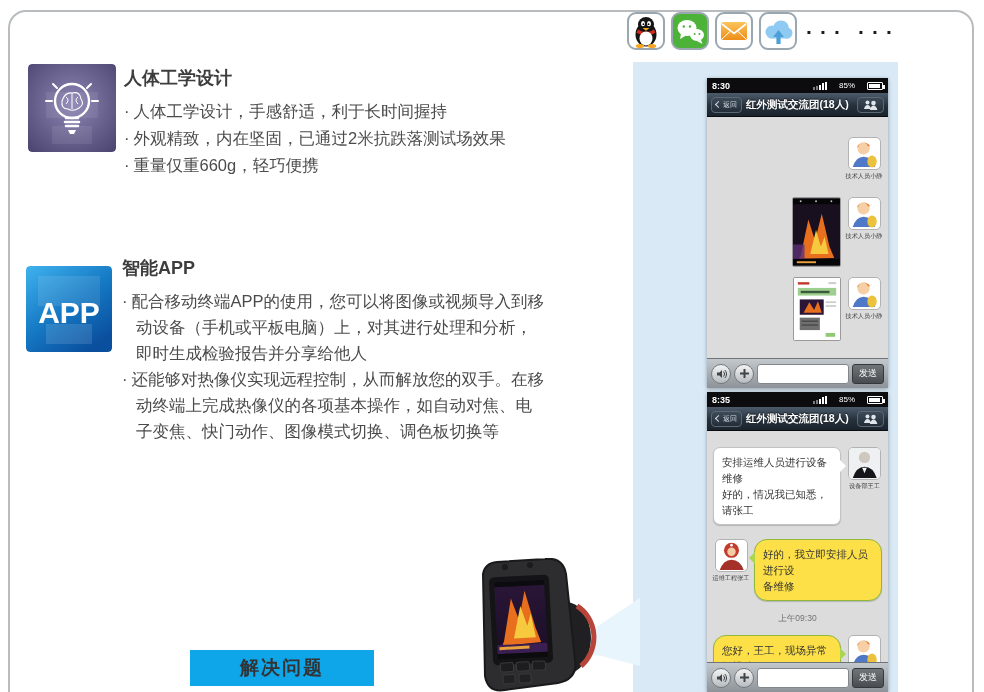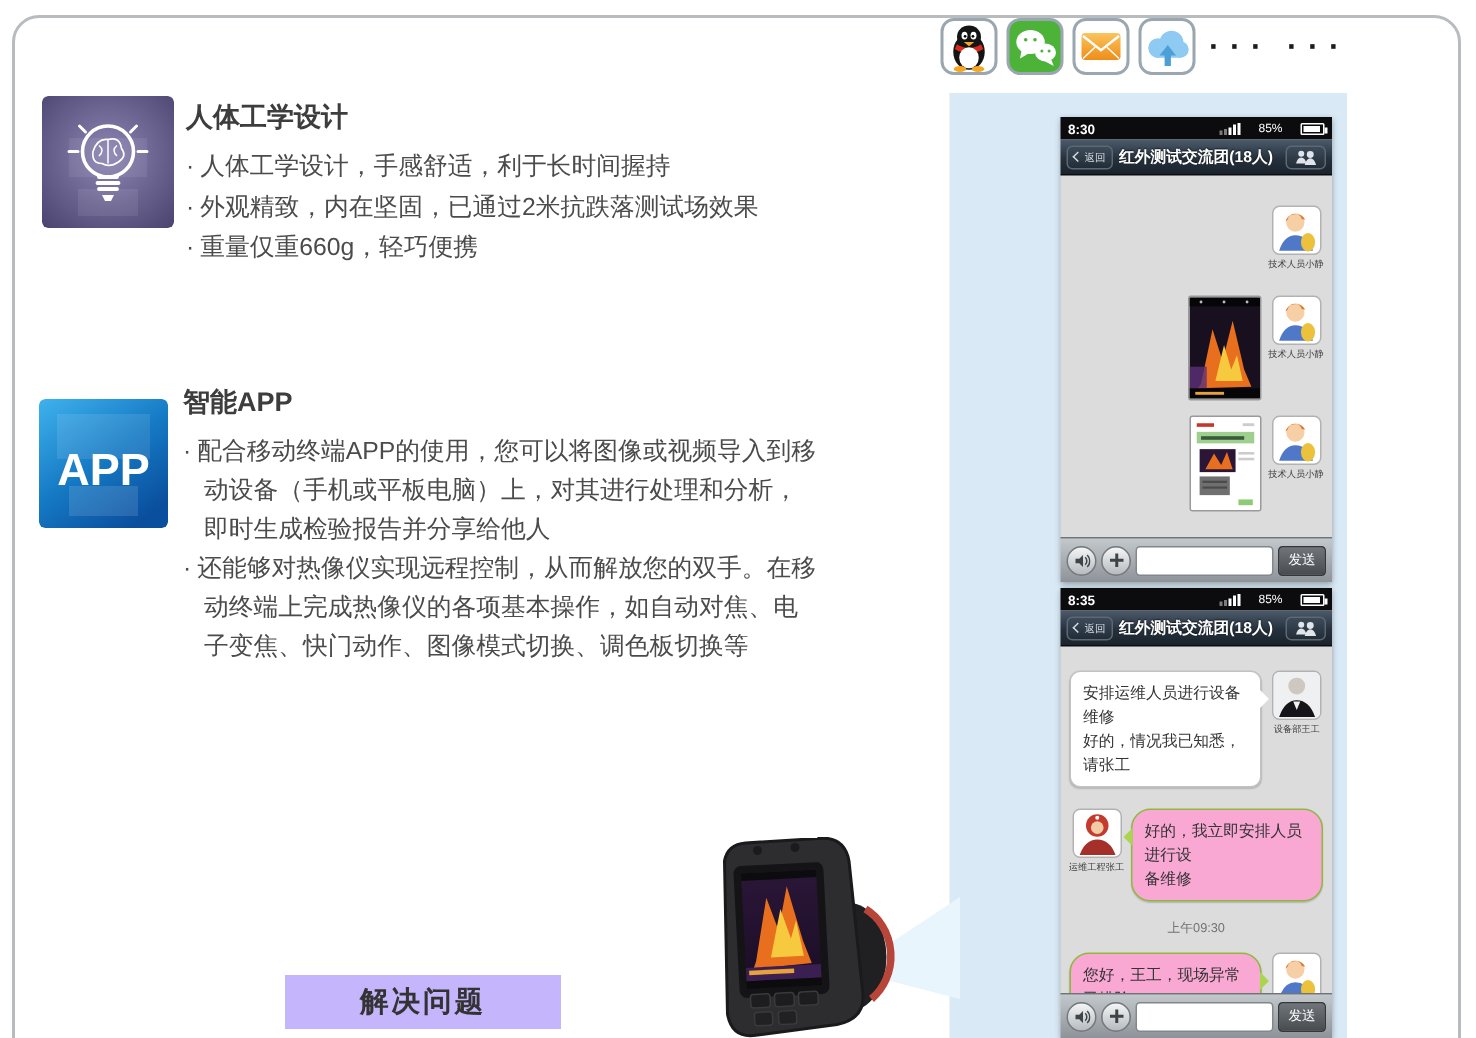--- a/index.html
+++ b/index.html
@@ -21,21 +21,21 @@
   .feat-icon { position:absolute; border-radius:4px; overflow:hidden; }
   .sec-title { position:absolute; font-size:18px; font-weight:bold; color:#3d3d3d; }
   .bullets { position:absolute; list-style:none; font-size:16.5px; color:#4b4b4b;
     line-height:27px; }
   .bullets li { padding-left:14px; text-indent:-14px; }
   .bullets li::before { content:"·"; margin-right:4px; color:#4b4b4b; }
   .bullets.para { line-height:26px; }
 
   
   .solve { position:absolute; left:190px; top:650px; width:184px; height:36px;
-    background:#c4b5fd; display:flex; align-items:center; justify-content:center;
+    background:#0ea5e9; display:flex; align-items:center; justify-content:center;
     font-size:19px; font-weight:bold; color:#333; letter-spacing:2px; }
 
   
   .panel { position:absolute; left:633px; top:62px; width:265px; height:630px;
     background:#d9eaf6; z-index:1; }
   .beam { position:absolute; left:566px; top:598px; width:74px; height:68px;
     background:#e9f5fc; clip-path:polygon(0 72%, 100% 0%, 100% 100%); z-index:2; }
   .camera { position:absolute; left:445px; top:558px; width:152px; height:134px; z-index:3; }
 
   
@@ -70,21 +70,21 @@
   .p-chat { flex:1 1 auto; overflow:hidden; padding:0 6px; }
   .msg-row { display:flex; gap:5px; align-items:flex-start; }
   .msg-row.right { justify-content:flex-end; }
   .msg-row.left { justify-content:flex-start; }
 
   .bub { position:relative; background:#fff; border:1px solid #c2c2c2; border-radius:7px;
     padding:6px 8px; font-size:10.5px; line-height:16px; color:#333; max-width:128px;
     box-shadow:0 1px 1px rgba(0,0,0,.18); }
   .bub.tail-r::after { content:""; position:absolute; right:-6px; top:12px;
     border:6px solid transparent; border-right:0; border-left:6px solid #fff; }
-  .bub.green { background:#f9a8d4; border-color:#90b93c;border-radius:13px; }
+  .bub.green { background:#fde047; border-color:#90b93c;border-radius:13px; }
   .bub.green.tail-r::after { border-left-color:#aad54e; }
   .bub.green.tail-l::before { content:""; position:absolute; left:-6px; top:12px;
     border:6px solid transparent; border-left:0; border-right:6px solid #aad54e; }
 
   .avwrap { display:flex; flex-direction:column; align-items:center; width:36px; flex:0 0 auto; }
   .av { width:33px; height:33px; background:#fff; border:1px solid #b2b2b2; border-radius:5px;
     display:flex; align-items:center; justify-content:center; overflow:hidden; }
   .avlabel { font-size:7px; color:#3c3c3c; margin-top:1px; white-space:nowrap; transform:scale(.88); }
 
   .thumb { border:1px solid #9a9a9a; border-radius:2px; display:block; }

